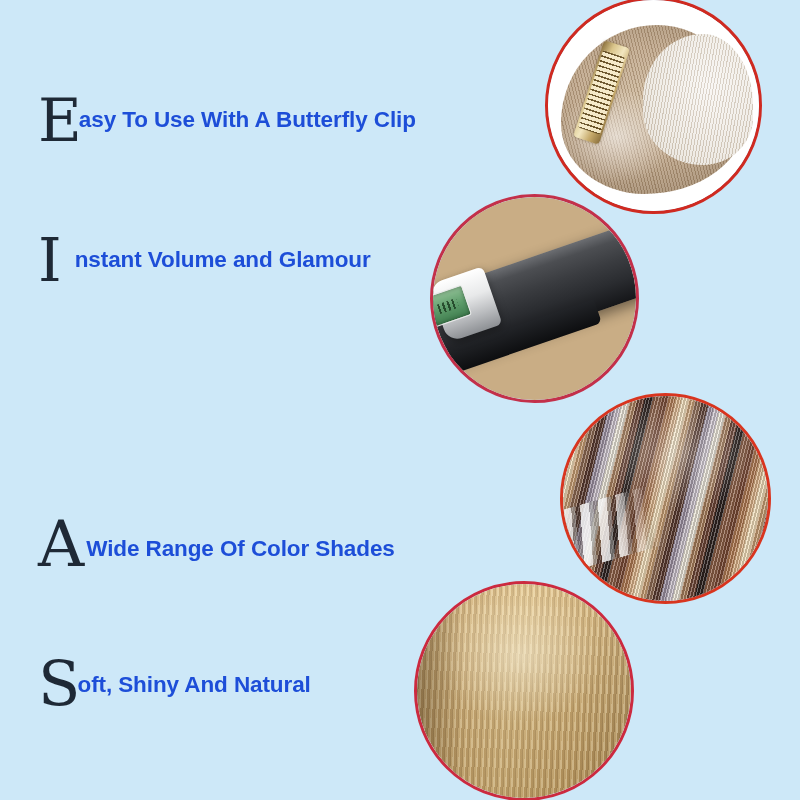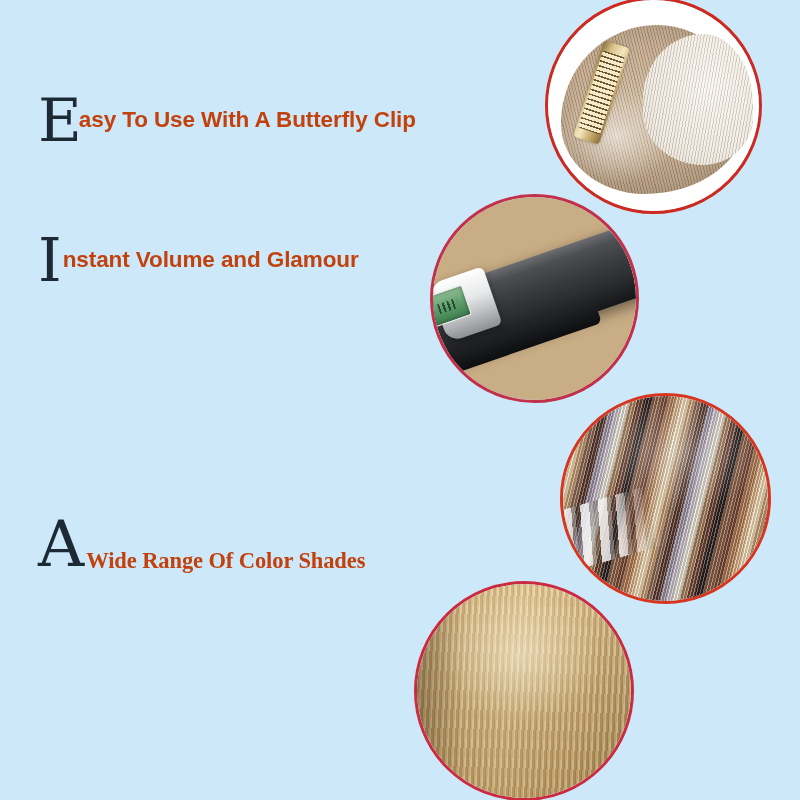--- a/index.html
+++ b/index.html
@@ -42,40 +42,40 @@
     color: #1e2936;
     position: relative;
     top: 12px;
     letter-spacing: -1px;
   }
   .feature .rest {
     font-family: "Liberation Sans", sans-serif;
     font-weight: bold;
     font-size: 22.5px;
     letter-spacing: -0.1px;
-    color: #c2410c;
+    color: #1d4ed8;
     position: relative;
     top: -2px;
     margin-left: -2px;
     text-align: right;
   }
   .f1 { top: 78px; }
   .f2 { top: 218px; }
   .f3 { top: 360px; }
   .f4 { top: 498px; }
   .f5 { top: 640px; }
 
   .f1 .cap { font-size: 60px; }
   .f2 .cap { font-size: 60px; margin-right: 1px; }
   .f3 .cap { font-size: 60px; }
   .f4 .cap { font-size: 64px; top: 14px; margin-right: 5px;}
   .f5 .cap { font-size: 62px; top: 13px; }
 
-  .f2 .rest { margin-left: 1px; }
-  .f4 .rest { top: 16px; font-family: Liberation Serif, serif; }
+  .f2 .rest { margin-left: 13px; }
+  .f4 .rest { top: 4px; }
   .f5 .rest { top: 0px; }
 
   
   .photo {
     position: absolute;
     border-radius: 50%;
     overflow: hidden;
     box-sizing: border-box;
     border: 3.5px solid #d02b22;
   }
@@ -284,20 +284,23 @@
 
     <div class="feature f2">
       <span class="cap">I</span><span class="rest">nstant Volume and Glamour</span>
     </div>
 
 
     <div class="feature f4">
       <span class="cap">A</span><span class="rest">Wide Range Of Color Shades</span>
     </div>
 
+    <div class="feature f5">
+      <span class="cap">S</span><span class="rest">oft, Shiny And Natural</span>
+    </div>
 
   </div>
 
   <div class="photo p3">
     <div class="inner">
       <div class="sheen"></div>
       <div class="tapes"></div>
     </div>
   </div>
 

